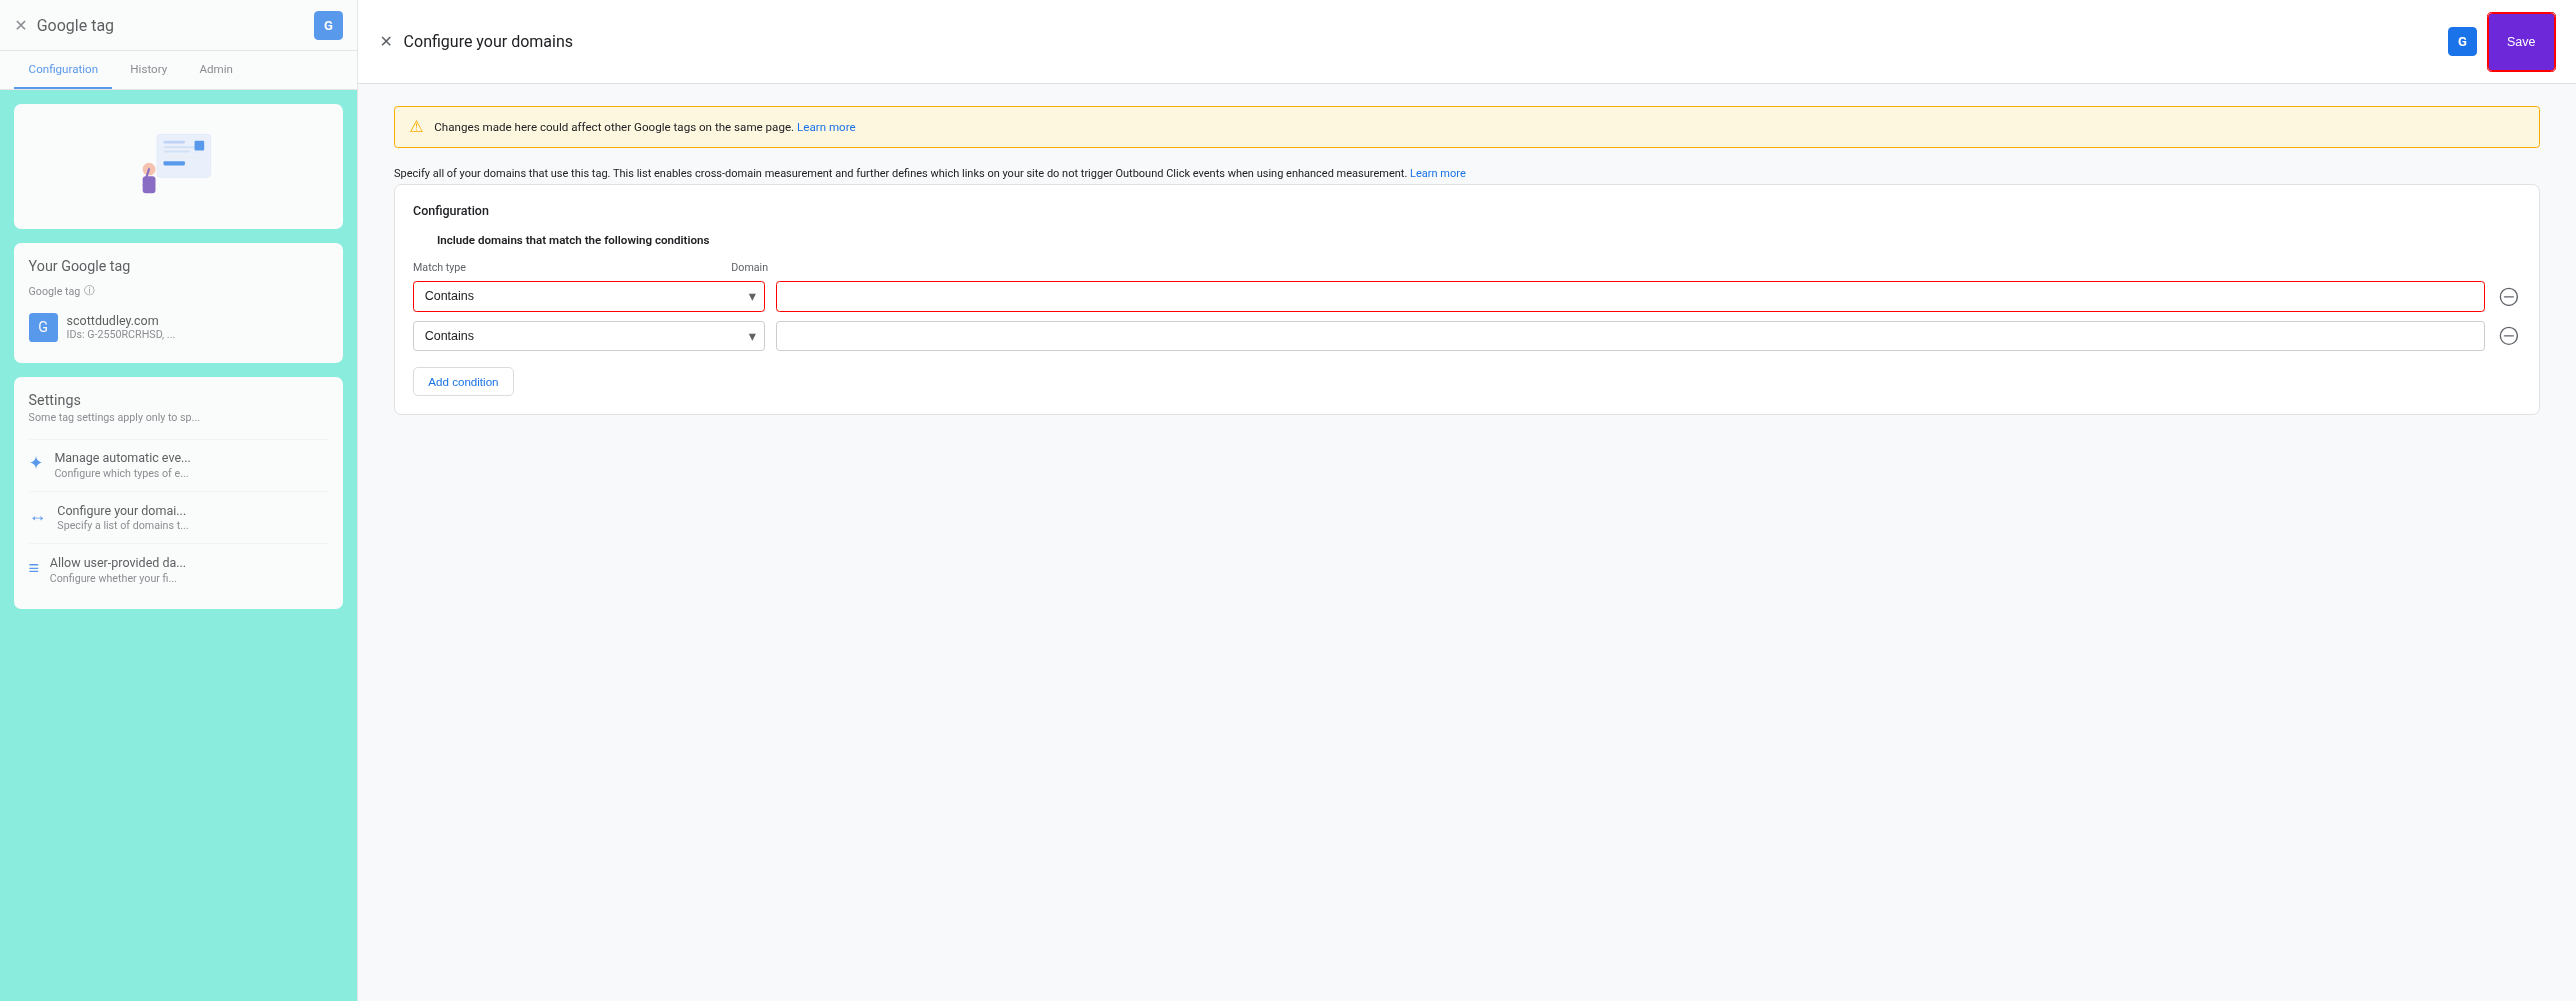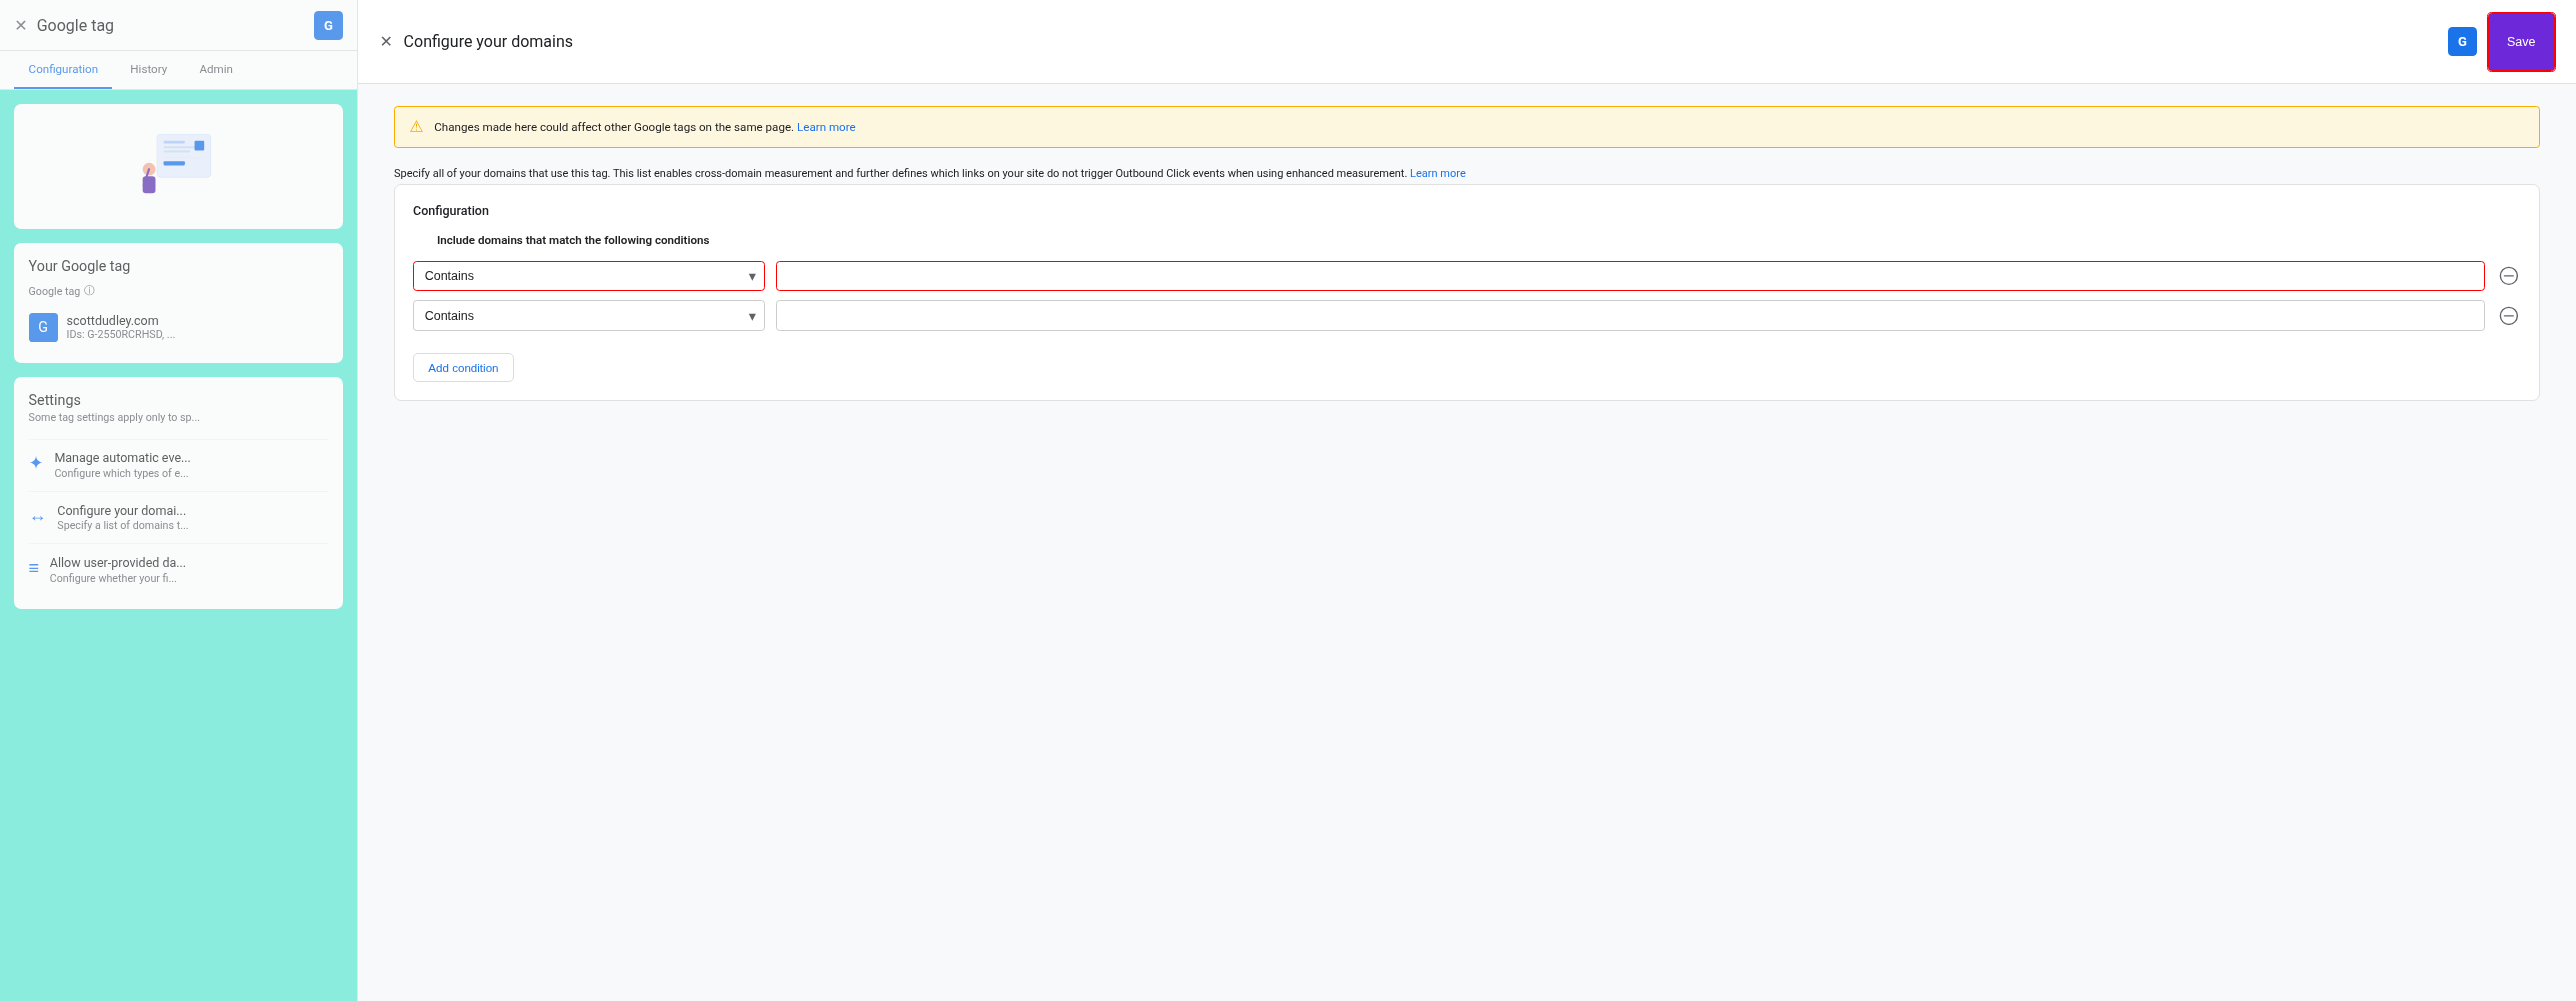--- a/index.html
+++ b/index.html
@@ -381,21 +381,21 @@
     }
 
     .add-condition-btn {
       background: transparent;
       border: 0.9px solid #dadce0;
       border-radius: 5px;
       color: #1a73e8;
       padding: 7.2px 14.3px;
       font-size: 11.6px;
       cursor: pointer;
-      margin-top: 13px;
+      margin-top: 7px;
       font-weight: 500;
     }
 
     
     .gtag-icon {
       width: 29px;
       height: 29px;
     }
   </style>
 </head>
@@ -512,20 +512,24 @@
     <div class="description-text">
       <span>Specify all of your domains that use this tag. This list enables cross-domain measurement and further defines which links on your site do not trigger Outbound Click events when using enhanced measurement.</span>
       <a href="#">Learn more</a>
     </div>
 
     <div class="config-card">
       <div class="config-card-title">Configuration</div>
       <div class="conditions-label">Include domains that match the following conditions</div>
 
       
+      <div class="condition-headers">
+        <div class="condition-header-match">Match type</div>
+        <div class="condition-header-domain">Domain</div>
+      </div>
 
       
       <div class="condition-row">
         <div class="select-wrapper highlighted">
           <select>
             <option>Contains</option>
             <option>Equals</option>
             <option>Begins with</option>
             <option>Ends with</option>
             <option>Matches RegEx</option>

